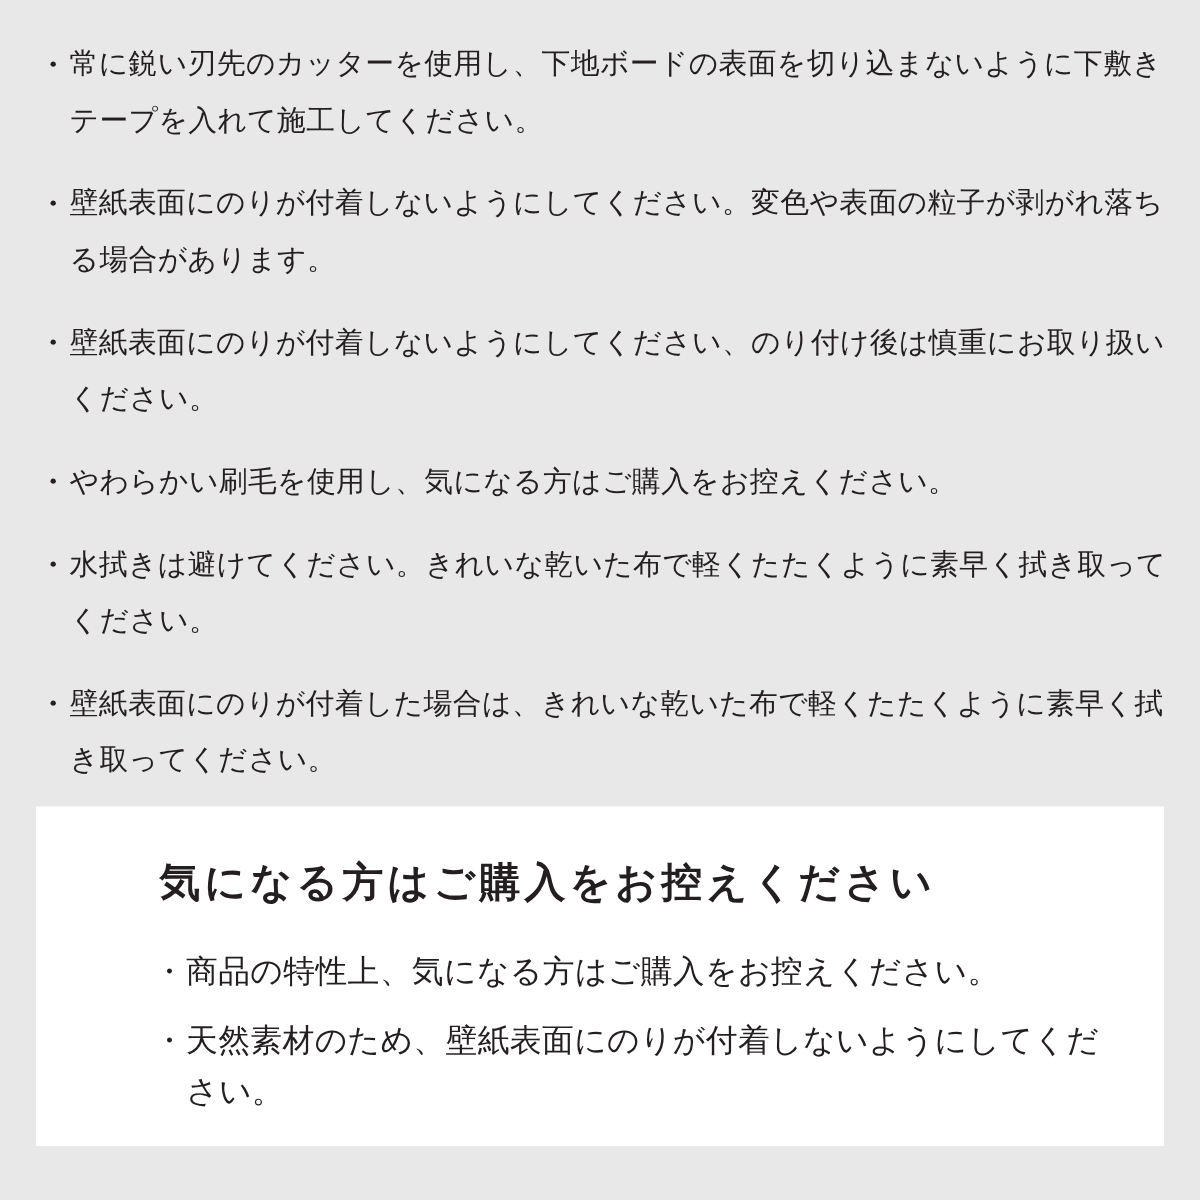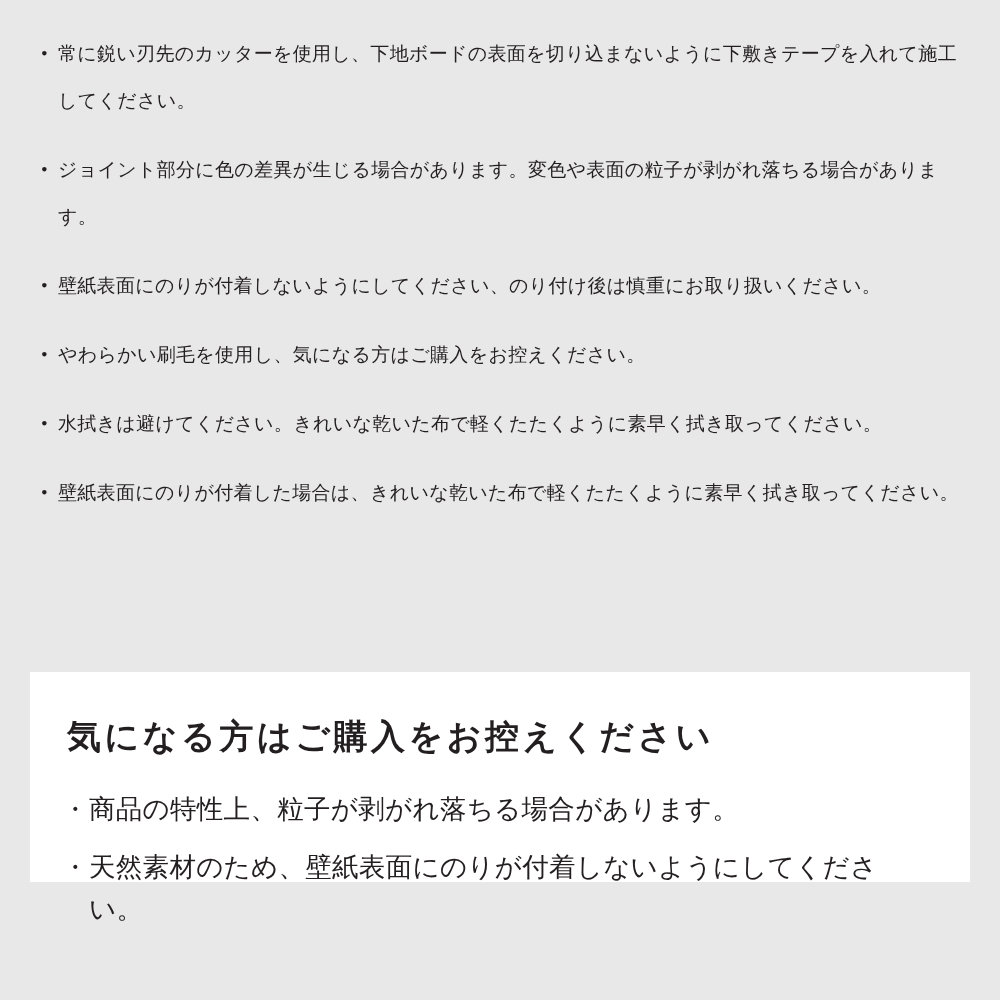--- a/index.html
+++ b/index.html
@@ -39,37 +39,37 @@
   .bullet {
     flex: 0 0 auto;
     width: 28px;
     font-size: 28px;
     line-height: 47px;
     text-align: left;
     color: #231f20;
   }
   .caution-text {
     flex: 1 1 auto;
-    font-size: 19px;
+    font-size: 24px;
     line-height: 47px;
     letter-spacing: 0.3px;
     color: #231f20;
     text-align: left;
   }
 
   
   .notice-panel {
     position: absolute;
     left: 30px;
     top: 672px;
     width: 940px;
-    height: 210px;
+    height: 283px;
     background: #ffffff;
     box-sizing: border-box;
-    padding: 42px 40px 0 32px;
+    padding: 42px 40px 0 98px;
   }
   .notice-heading {
     font-size: 34px;
     font-weight: bold;
     letter-spacing: 3.5px;
     line-height: 44px;
     color: #231f20;
     margin: 0 0 30px 5px;
   }
   .notice-item {
@@ -100,21 +100,21 @@
 
   <div class="caution-list">
 
     <div class="caution-item">
       <span class="bullet">・</span>
       <span class="caution-text">常に鋭い刃先のカッターを使用し、下地ボードの表面を切り込まないように下敷きテープを入れて施工してください。</span>
     </div>
 
     <div class="caution-item">
       <span class="bullet">・</span>
-      <span class="caution-text">ジョイント部分に色の差異が生じる場合があります。変色や表面の粒子が剥がれ落ちる場合があります。</span>
+      <span class="caution-text">壁紙表面にのりが付着しないようにしてください。変色や表面の粒子が剥がれ落ちる場合があります。</span>
     </div>
 
     <div class="caution-item">
       <span class="bullet">・</span>
       <span class="caution-text">壁紙表面にのりが付着しないようにしてください、のり付け後は慎重にお取り扱いください。</span>
     </div>
 
     <div class="caution-item">
       <span class="bullet">・</span>
       <span class="caution-text">やわらかい刷毛を使用し、気になる方はご購入をお控えください。</span>
@@ -130,21 +130,21 @@
       <span class="caution-text">壁紙表面にのりが付着した場合は、きれいな乾いた布で軽くたたくように素早く拭き取ってください。</span>
     </div>
 
   </div>
 
   <div class="notice-panel">
     <div class="notice-heading">気になる方はご購入をお控えください</div>
 
     <div class="notice-item">
       <span class="notice-bullet">・</span>
-      <span class="notice-text">商品の特性上、粒子が剥がれ落ちる場合があります。</span>
+      <span class="notice-text">商品の特性上、気になる方はご購入をお控えください。</span>
     </div>
 
     <div class="notice-item">
       <span class="notice-bullet">・</span>
       <span class="notice-text">天然素材のため、壁紙表面にのりが付着しないようにしてください。</span>
     </div>
   </div>
 
 </div>
 

